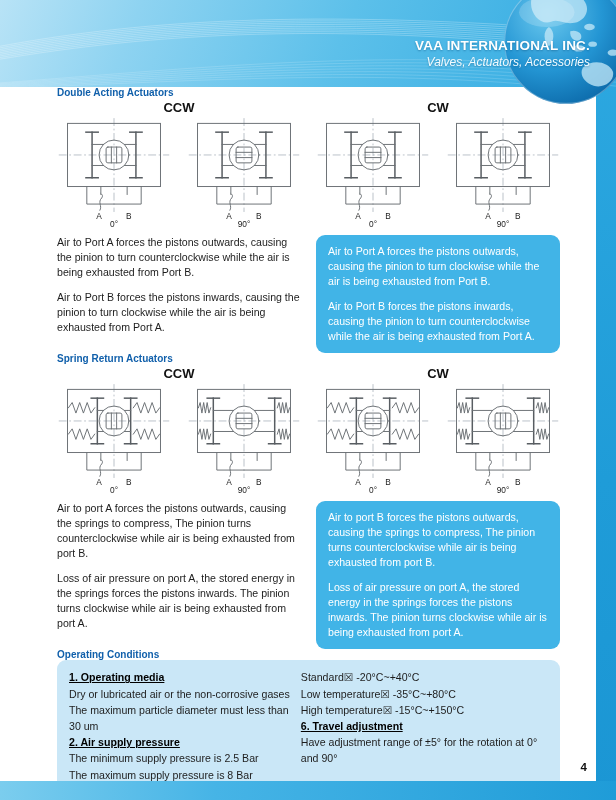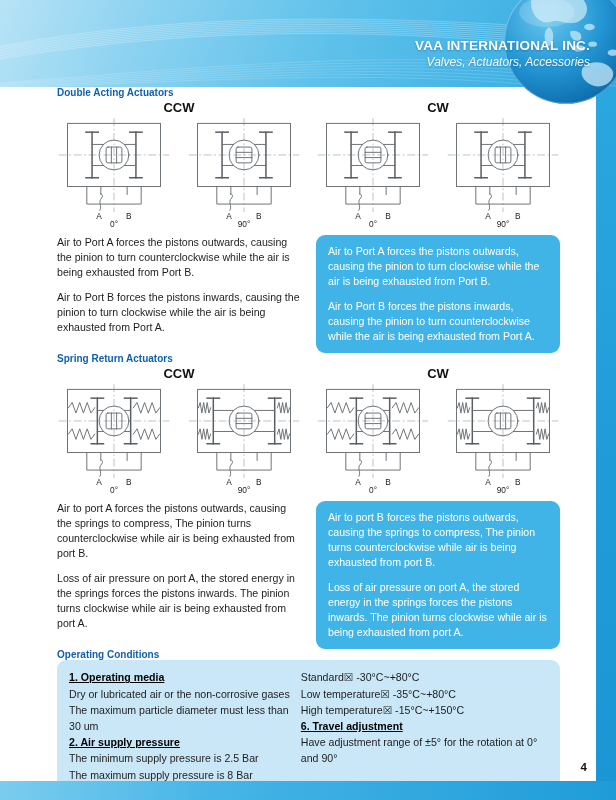--- a/index.html
+++ b/index.html
@@ -391,21 +391,21 @@
     <div class="op-box">
       <div class="op-col">
           <div class="op-line bold">1. Operating media</div>
           <div class="op-line">Dry or lubricated air or the non-corrosive gases</div>
           <div class="op-line">The maximum particle diameter must less than 30 um</div>
           <div class="op-line bold">2. Air supply pressure</div>
           <div class="op-line">The minimum supply pressure is 2.5 Bar</div>
           <div class="op-line">The maximum supply pressure is 8 Bar</div>
         </div>
       <div class="op-col right">
-          <div class="op-line">Standard☒  -30°C~+80°C</div>
+          <div class="op-line">Standard☒  -20°C~+40°C</div>
           <div class="op-line">Low temperature☒  -35°C~+80°C</div>
           <div class="op-line">High temperature☒  -15°C~+150°C</div>
           <div class="op-line bold">6. Travel adjustment</div>
           <div class="op-line">Have adjustment range of ±5° for the rotation at 0° and 90°</div>
         </div>
     </div>
 
   </main>
 
   <div class="page-number">4</div>

